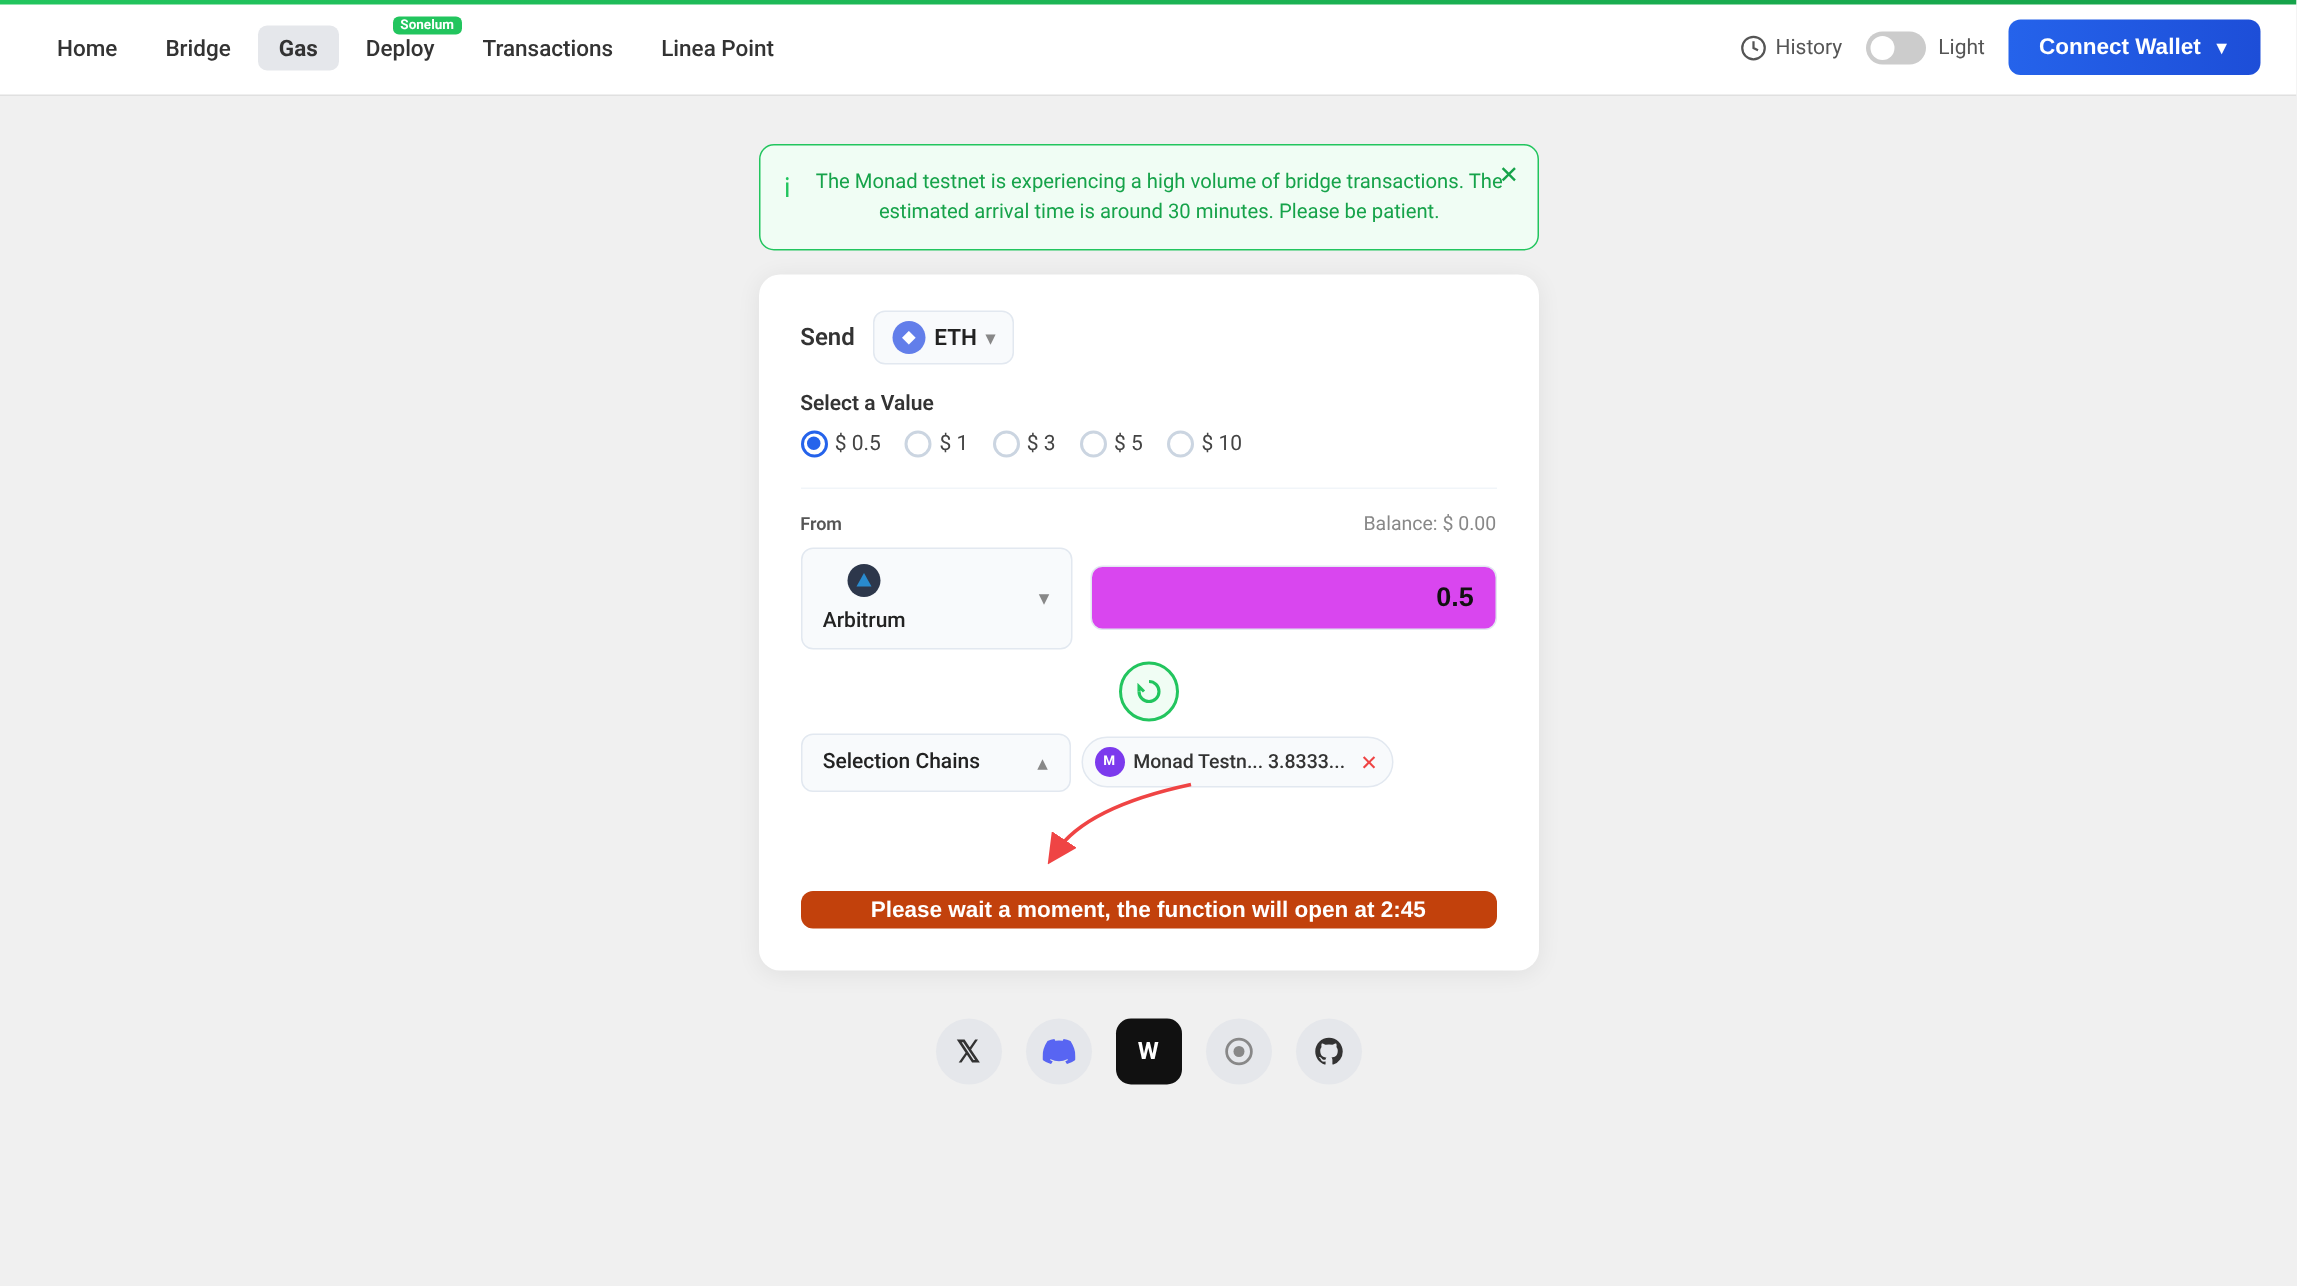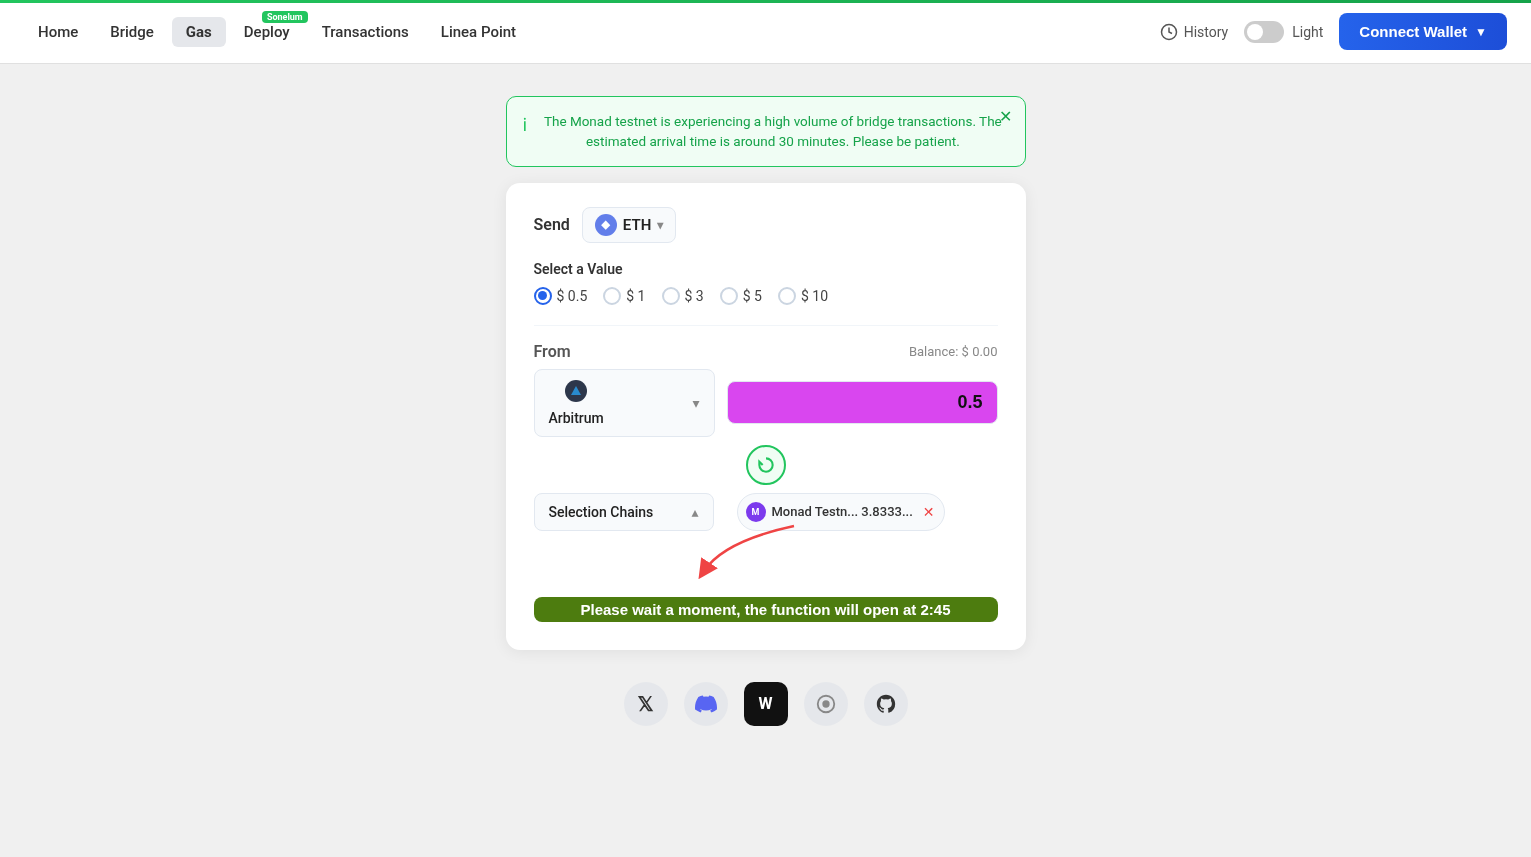--- a/index.html
+++ b/index.html
@@ -261,21 +261,21 @@
     }
 
     
     .section-header {
       display: flex;
       justify-content: space-between;
       align-items: center;
       margin-bottom: 8px;
     }
     .section-label {
-      font-size: 16px;
+      font-size: 12px;
       font-weight: 600;
       color: #555;
     }
     .balance-text {
       font-size: 13px;
       color: #888;
     }
     .chain-row {
       display: flex;
       gap: 12px;
@@ -339,21 +339,22 @@
       color: #22c55e;
       font-size: 20px;
     }
 
     
     .to-section {
       margin-top: 8px;
     }
     .to-row {
       display: flex;
-      gap: 23px;
+      gap: 7px;
+      align-items: center;
     }
     .selection-chains-select {
       flex: 0 0 180px;
       display: flex;
       align-items: center;
       justify-content: space-between;
       background: #f8fafc;
       border: 1.5px solid #e2e8f0;
       border-radius: 8px;
       padding: 10px 14px;
@@ -387,21 +388,21 @@
     .monad-close {
       color: #ef4444;
       cursor: pointer;
       font-size: 14px;
       margin-left: 4px;
     }
 
     
     .wait-btn {
       width: 100%;
-      background: #4d7c0f;
+      background: #c2410c;
       color: #fff;
       border: none;
       border-radius: 8px;
       padding: 4px;
       font-size: 15px;
       font-weight: 600;
       cursor: not-allowed;
       text-align: center;
       margin-top: 16px;
     }

